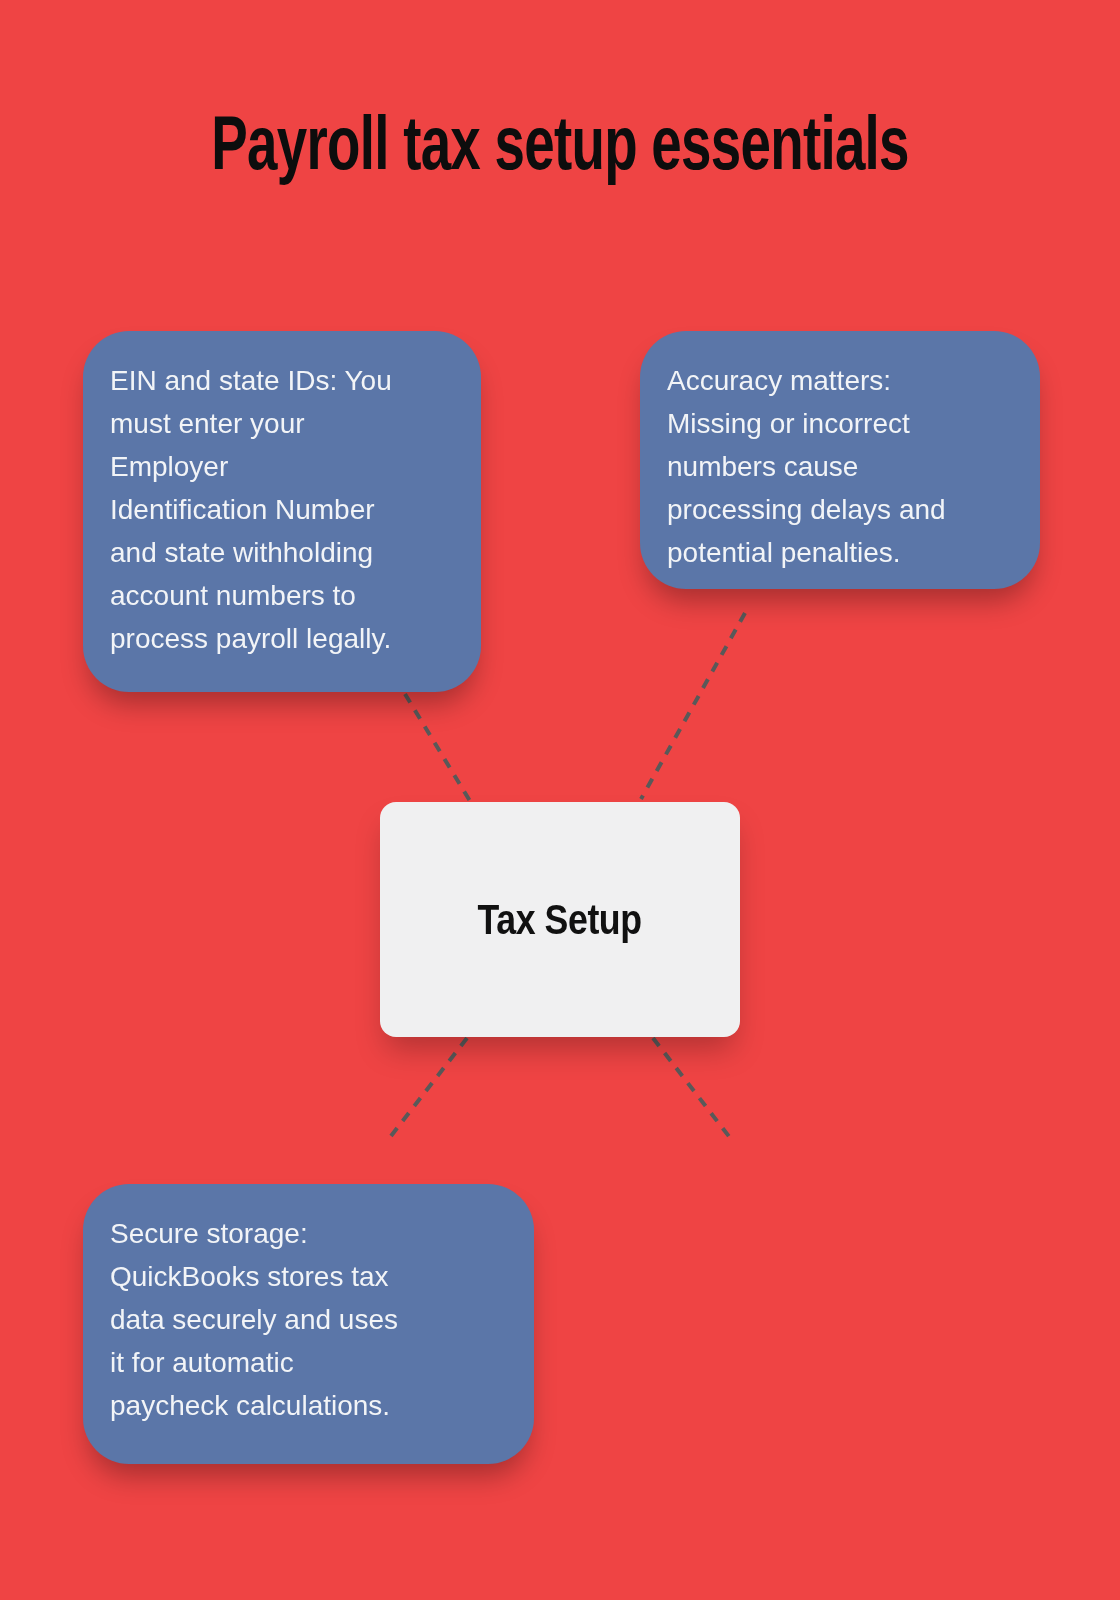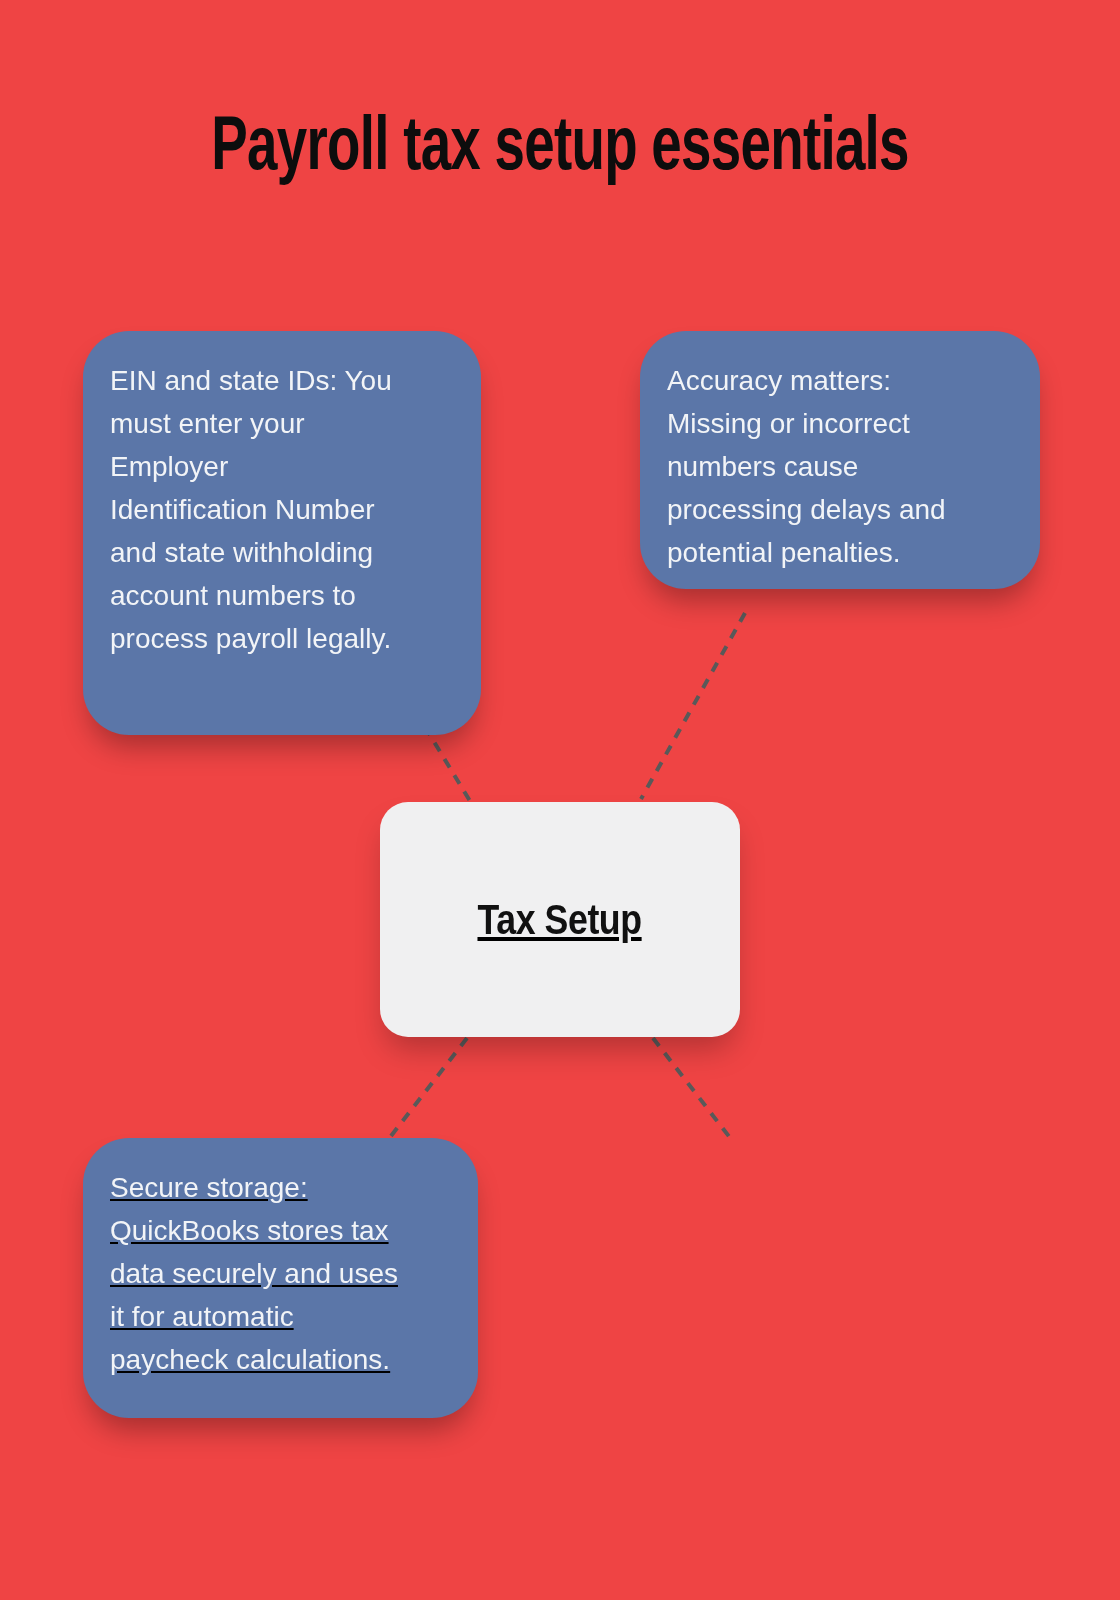--- a/index.html
+++ b/index.html
@@ -49,37 +49,36 @@
     padding: 28px 26px 24px 27px;
     box-shadow: 0 18px 28px -6px rgba(0,0,0,0.30);
   }
   .node p {
     margin: 0;
     color: #f2f4f7;
     font-size: 28px;
     line-height: 43px;
     white-space: pre-line;
   }
-  .node-tl { left: 83px;  top: 331px;  width: 398px; height: 404px; }
+  .node-tl { left: 83px;  top: 331px;  width: 398px; height: 361px; }
   .node-tr { left: 640px; top: 331px;  width: 400px; height: 258px; }
-  .node-bl { left: 83px;  top: 1138px; width: 395px; height: 280px; text-decoration: underline; }
+  .node-bl { left: 83px;  top: 1184px; width: 451px; height: 280px; }
   .node-br { left: 640px; top: 1140px; width: 400px; height: 278px; }
   .center-node {
     position: absolute;
     left: 380px;
     top: 802px;
     width: 360px;
     height: 235px;
     background: #f0f0f1;
-    border-radius: 28px;
+    border-radius: 16px;
     box-shadow: 0 18px 30px -6px rgba(0,0,0,0.25);
     display: flex;
     align-items: center;
     justify-content: center;
-    text-decoration: underline;
   }
   .center-node span {
     font-size: 42px;
     font-weight: 700;
     color: #111111;
     letter-spacing: -0.5px;
     transform: scaleX(0.85);
     white-space: nowrap;
   }
 </style>

